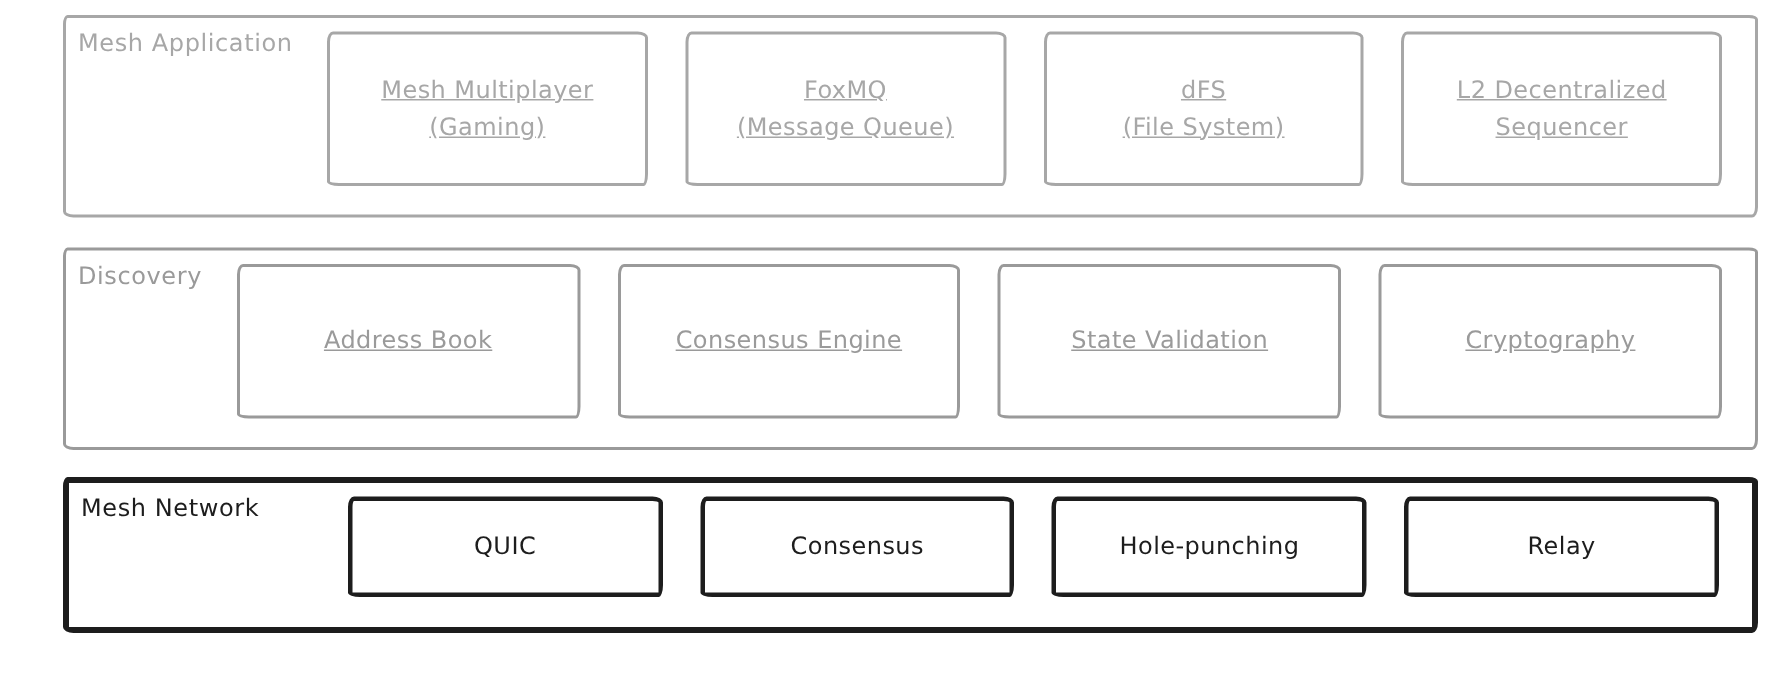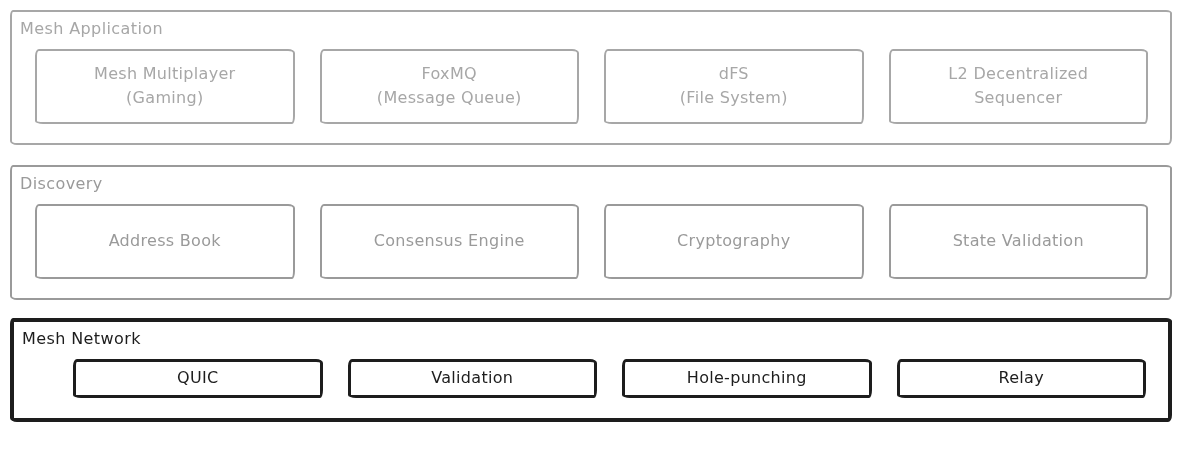--- a/index.html
+++ b/index.html
@@ -17,23 +17,24 @@
     padding: 10px 10px 9px 10px;
     display: flex;
     flex-direction: column;
   }
   .layer {
     border-style: solid;
     border-color: var(--c);
     color: var(--c);
     background: #ffffff;
     display: flex;
-    flex-direction: column;
+    flex-direction: row;
     
     border-radius: 3px 6px 4px 7px / 6px 3px 7px 4px;
+    margin-left: 32px;
   }
   .layer-thin  { border-width: 2px; height: 135px; }
   .layer-bold  { border-width: 4px; height: 104px; }
   .layer-gap-a { margin-bottom: 20px; }
   .layer-gap-b { margin-bottom: 18px; }
   .layer-label {
     font-size: 16px;
     letter-spacing: 0.4px;
     padding: 7px 0 0 8px;
     line-height: 1.3;
@@ -50,21 +51,21 @@
     flex: 1;
     border-style: solid;
     border-color: var(--c);
     background: #ffffff;
     display: flex;
     align-items: center;
     justify-content: center;
     text-align: center;
     border-radius: 4px 7px 3px 8px / 7px 4px 8px 3px;
   }
-  .layer-thin .node { border-width: 2px; }
+  .layer-thin .node { border-width: 2px; text-decoration: underline; }
   .layer-bold .node { border-width: 3px; }
   .node-label {
     font-size: 16px;
     letter-spacing: 0.3px;
     line-height: 1.55;
     white-space: pre-line;
   }
 </style>
 </head>
 <body>
@@ -96,36 +97,36 @@
   <section class="layer layer-thin layer-gap-b" style="--c: #9a9a9a;">
     <div class="layer-label">Discovery</div>
     <div class="boxes-row">
       <div class="node">
         <span class="node-label">Address Book</span>
       </div>
       <div class="node">
         <span class="node-label">Consensus Engine</span>
       </div>
       <div class="node">
-        <span class="node-label">Cryptography</span>
+        <span class="node-label">State Validation</span>
       </div>
       <div class="node">
-        <span class="node-label">State Validation</span>
+        <span class="node-label">Cryptography</span>
       </div>
     </div>
   </section>
 
   <section class="layer layer-bold" style="--c: #1d1d1d;">
     <div class="layer-label">Mesh Network</div>
     <div class="boxes-row">
       <div class="node">
         <span class="node-label">QUIC</span>
       </div>
       <div class="node">
-        <span class="node-label">Validation</span>
+        <span class="node-label">Consensus</span>
       </div>
       <div class="node">
         <span class="node-label">Hole-punching</span>
       </div>
       <div class="node">
         <span class="node-label">Relay</span>
       </div>
     </div>
   </section>
 

